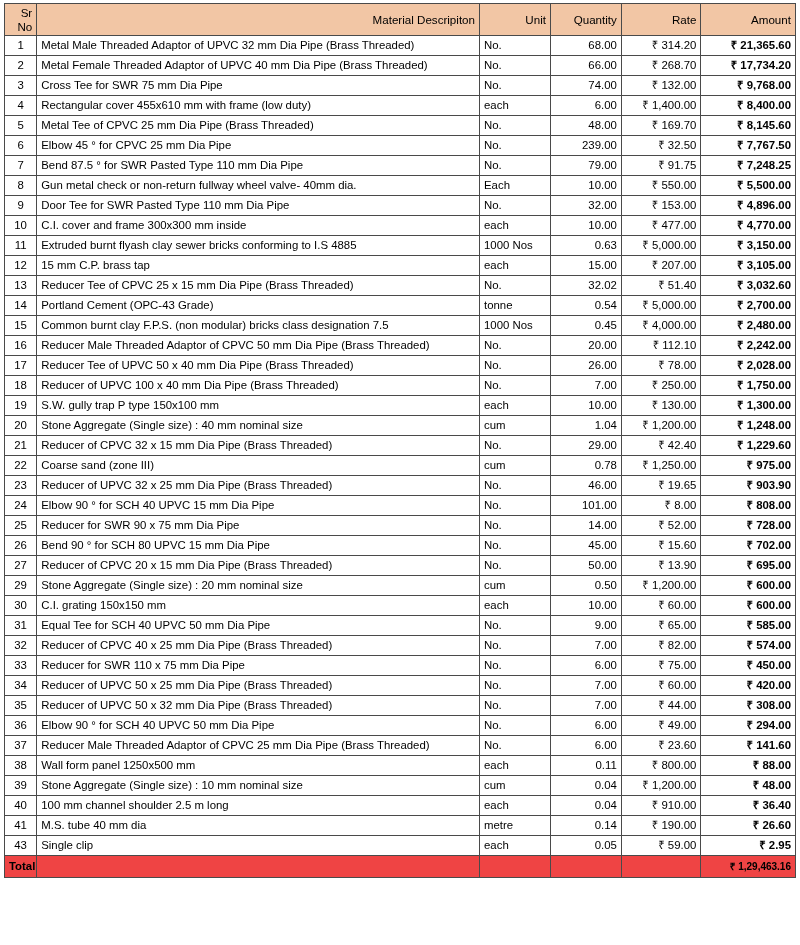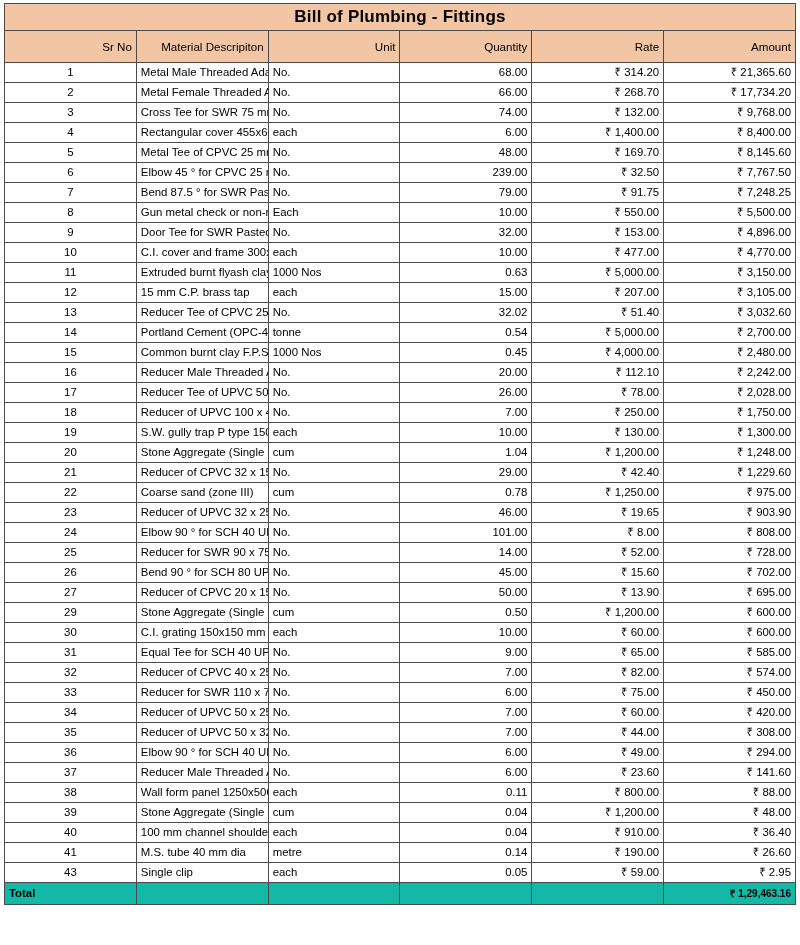--- a/index.html
+++ b/index.html
@@ -48,41 +48,38 @@
     height: 32px;
     line-height: 14px;
     vertical-align: middle;
     white-space: normal;
   }
   .c-sr { width: 30px; text-align: center; }
   .c-desc { width: 412px; text-align: left; }
   .c-unit { width: 66px; text-align: left; margin-left: 16px; }
   .c-qty { width: 66px; text-align: right; }
   .c-rate { width: 74px; text-align: right; }
-  .c-amt { width: 88px; text-align: right; }
+  .c-amt { width: 88px; text-align: right; font-weight: bold; }
   tbody td.c-sr { text-align: center; }
   tbody td.c-qty, tbody td.c-rate, tbody td.c-amt { text-align: right; }
   .total-row td {
-    background: #14b8a6;
+    background: #ef4444;
     font-weight: bold;
     height: 22px;
     line-height: 21px;
   }
   .total-row .c-sr { text-align: left; font-weight: bold; }
   .total-row .c-amt { text-align: right; font-weight: bold; font-size: 10px; }
 </style>
 </head>
 <body>
 
 <div id="sheet">
   <table>
     <thead>
-      <tr>
-        <td class="title-cell" colspan="6">Bill of Plumbing - Fittings</td>
-      </tr>
       <tr class="hdr">
         <td class="c-sr">Sr No</td>
         <td class="c-desc">Material Descripiton</td>
         <td class="c-unit">Unit</td>
         <td class="c-qty">Quantity</td>
         <td class="c-rate">Rate</td>
         <td class="c-amt">Amount</td>
       </tr>
     </thead>
     <tbody id="tbody">

